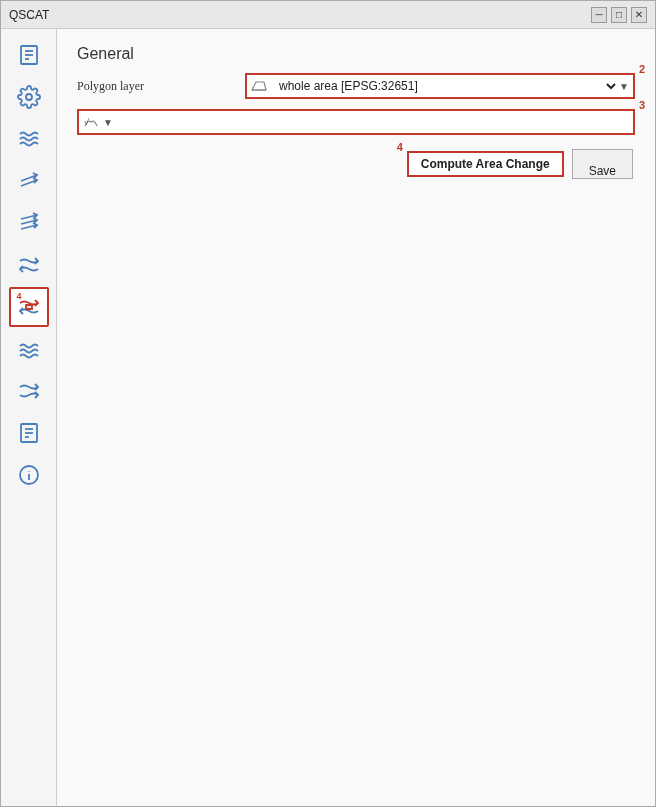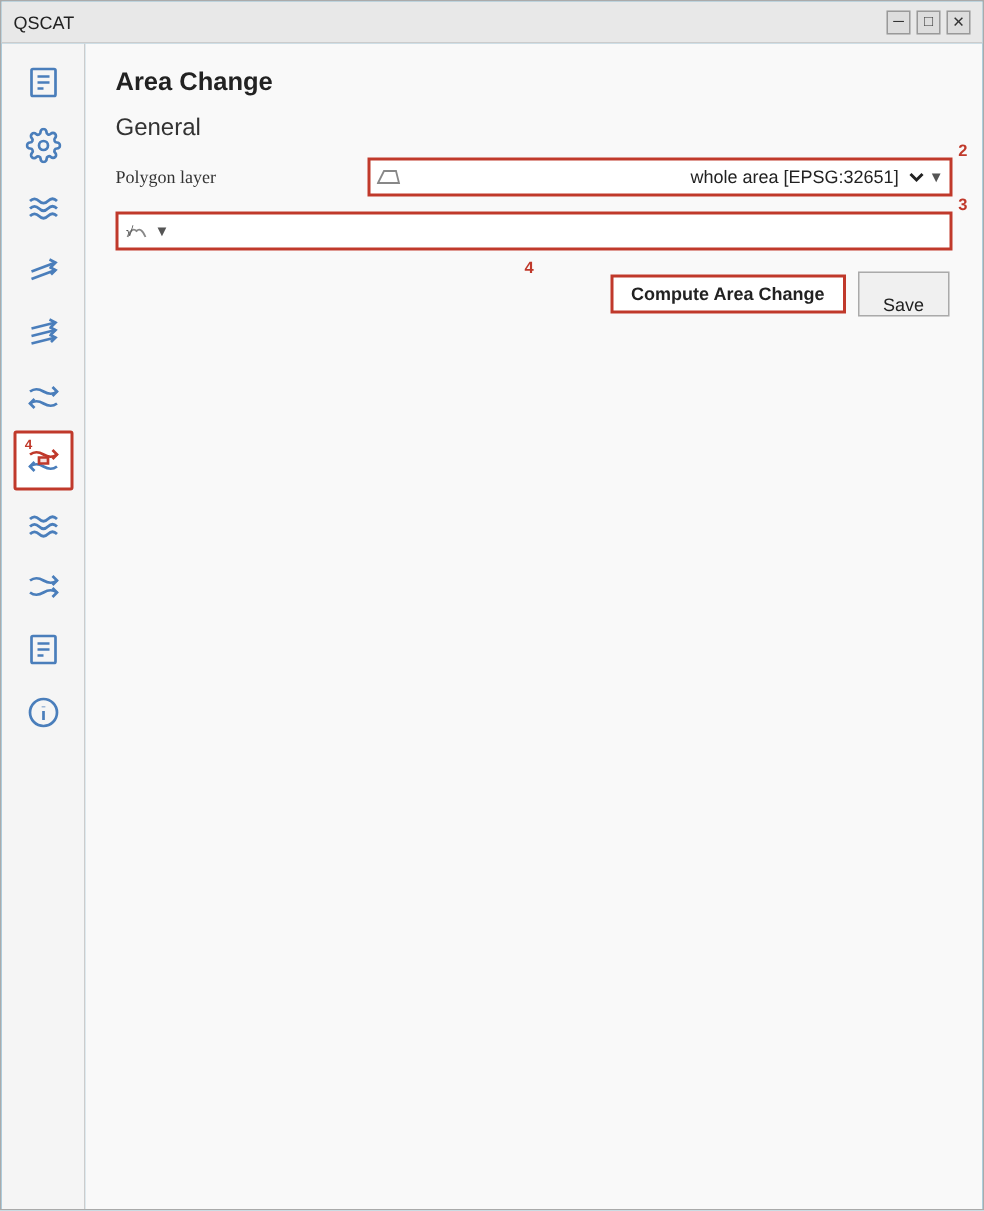--- a/index.html
+++ b/index.html
@@ -7,21 +7,21 @@
       font-family: 'Segoe UI', Arial, sans-serif;
       font-size: 13px;
       background: #f0f0f0;
       width: 656px;
       height: 807px;
       overflow: hidden;
     }
     .window {
       width: 656px;
       height: 807px;
-      background: #7dd3fc;
+      background: #a3a3a3;
       border: 1px solid #aaa;
       display: flex;
       flex-direction: column;
     }
     .titlebar {
       background: #e8e8e8;
       border-bottom: 1px solid #ccc;
       height: 28px;
       display: flex;
       align-items: center;
@@ -122,21 +122,20 @@
     }
     .btn-compute {
       background: #fff;
       border: 2px solid #c0392b;
       color: #222;
       font-size: 12px;
       font-weight: bold;
       padding: 4px 12px;
       cursor: pointer;
       height: 26px;
-      margin-left: 47px;
     }
     .btn-save {
       background: #f0f0f0;
       border: 1px solid #aaa;
       color: #222;
       font-size: 12px;
       padding: 14px 16px;
       cursor: pointer;
       height: 26px;
     }
@@ -164,21 +163,20 @@
     .select-with-icon select {
       border: none;
       background: transparent;
       padding: 2px 4px;
       font-size: 12px;
       color: #222;
       flex: 1;
       outline: none;
       cursor: pointer;
       height: 100%;
-      text-align: right;
     }
   </style>
 </head>
 <body>
 
 <div class="window">
 
   <div class="titlebar">
     <span class="titlebar-title">QSCAT</span>
     <div class="titlebar-buttons">
@@ -287,21 +285,20 @@
           <circle cx="12" cy="12" r="9"></circle>
           <line x1="12" y1="8" x2="12" y2="8.5" stroke-width="2.5"></line>
           <line x1="12" y1="11" x2="12" y2="17"></line>
         </svg>
       </div>
 
     </div>
 
     <div class="content">
 
-      <div class="page-title">Area Change</div>
       <div class="section-label">General</div>
 
       <div class="form-group">
         <span class="form-label">Polygon layer</span>
         <div style="position:relative;flex:1;">
           <div class="select-with-icon">
             <svg width="16" height="14" viewBox="0 0 16 14" style="margin:0 4px;flex-shrink:0;">
               <path d="M1 11 L5 3 L13 3 L15 11 Z" fill="none" stroke="#888" stroke-width="1.2"></path>
               <path d="M1 11 L15 11" stroke="#888" stroke-width="1.2"></path>
             </svg>

